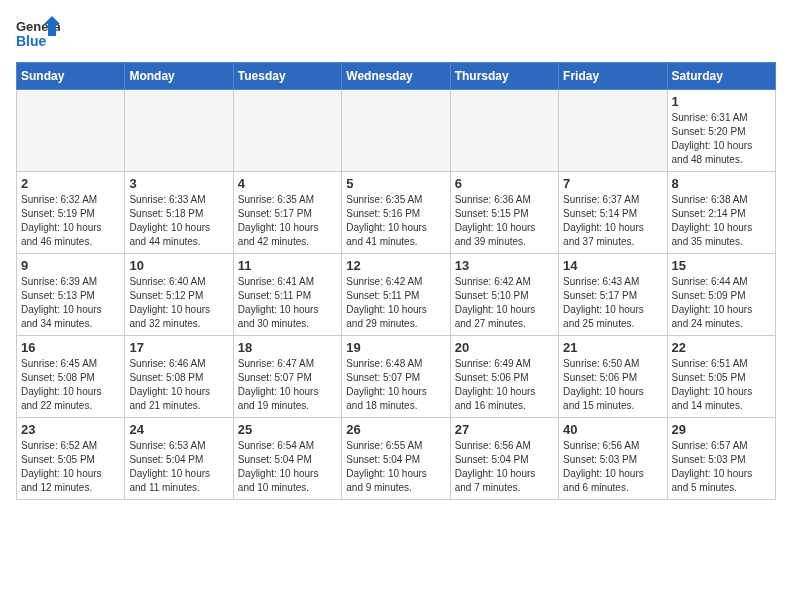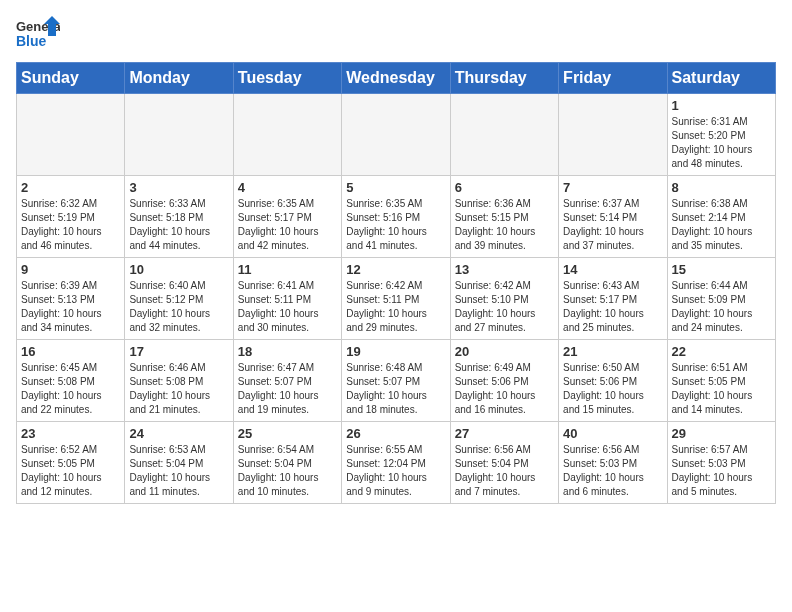--- a/index.html
+++ b/index.html
@@ -34,21 +34,21 @@
       color: #555;
     }
     .calendar {
       width: 100%;
       border-collapse: collapse;
       border: 1px solid #ccc;
     }
     .calendar th {
       background: #2d6abf;
       color: #fff;
-      font-size: 16px;
+      font-size: 12px;
       padding: 6px 4px;
       text-align: left;
       border: 1px solid #5585cc;
       font-weight: bold;
     }
     .calendar td {
       border: 1px solid #ccc;
       vertical-align: top;
       padding: 4px;
       width: calc(100% / 7);
@@ -266,21 +266,21 @@
         </td>
         <td>
           <span class="day-num">25</span>
           <div class="cell-info">Sunrise: 6:54 AM
 Sunset: 5:04 PM
 Daylight: 10 hours and 10 minutes.</div>
         </td>
         <td>
           <span class="day-num">26</span>
           <div class="cell-info">Sunrise: 6:55 AM
-Sunset: 12:04 PM
+Sunset: 5:04 PM
 Daylight: 10 hours and 9 minutes.</div>
         </td>
         <td>
           <span class="day-num">27</span>
           <div class="cell-info">Sunrise: 6:56 AM
 Sunset: 5:04 PM
 Daylight: 10 hours and 7 minutes.</div>
         </td>
         <td>
           <span class="day-num">40</span>

